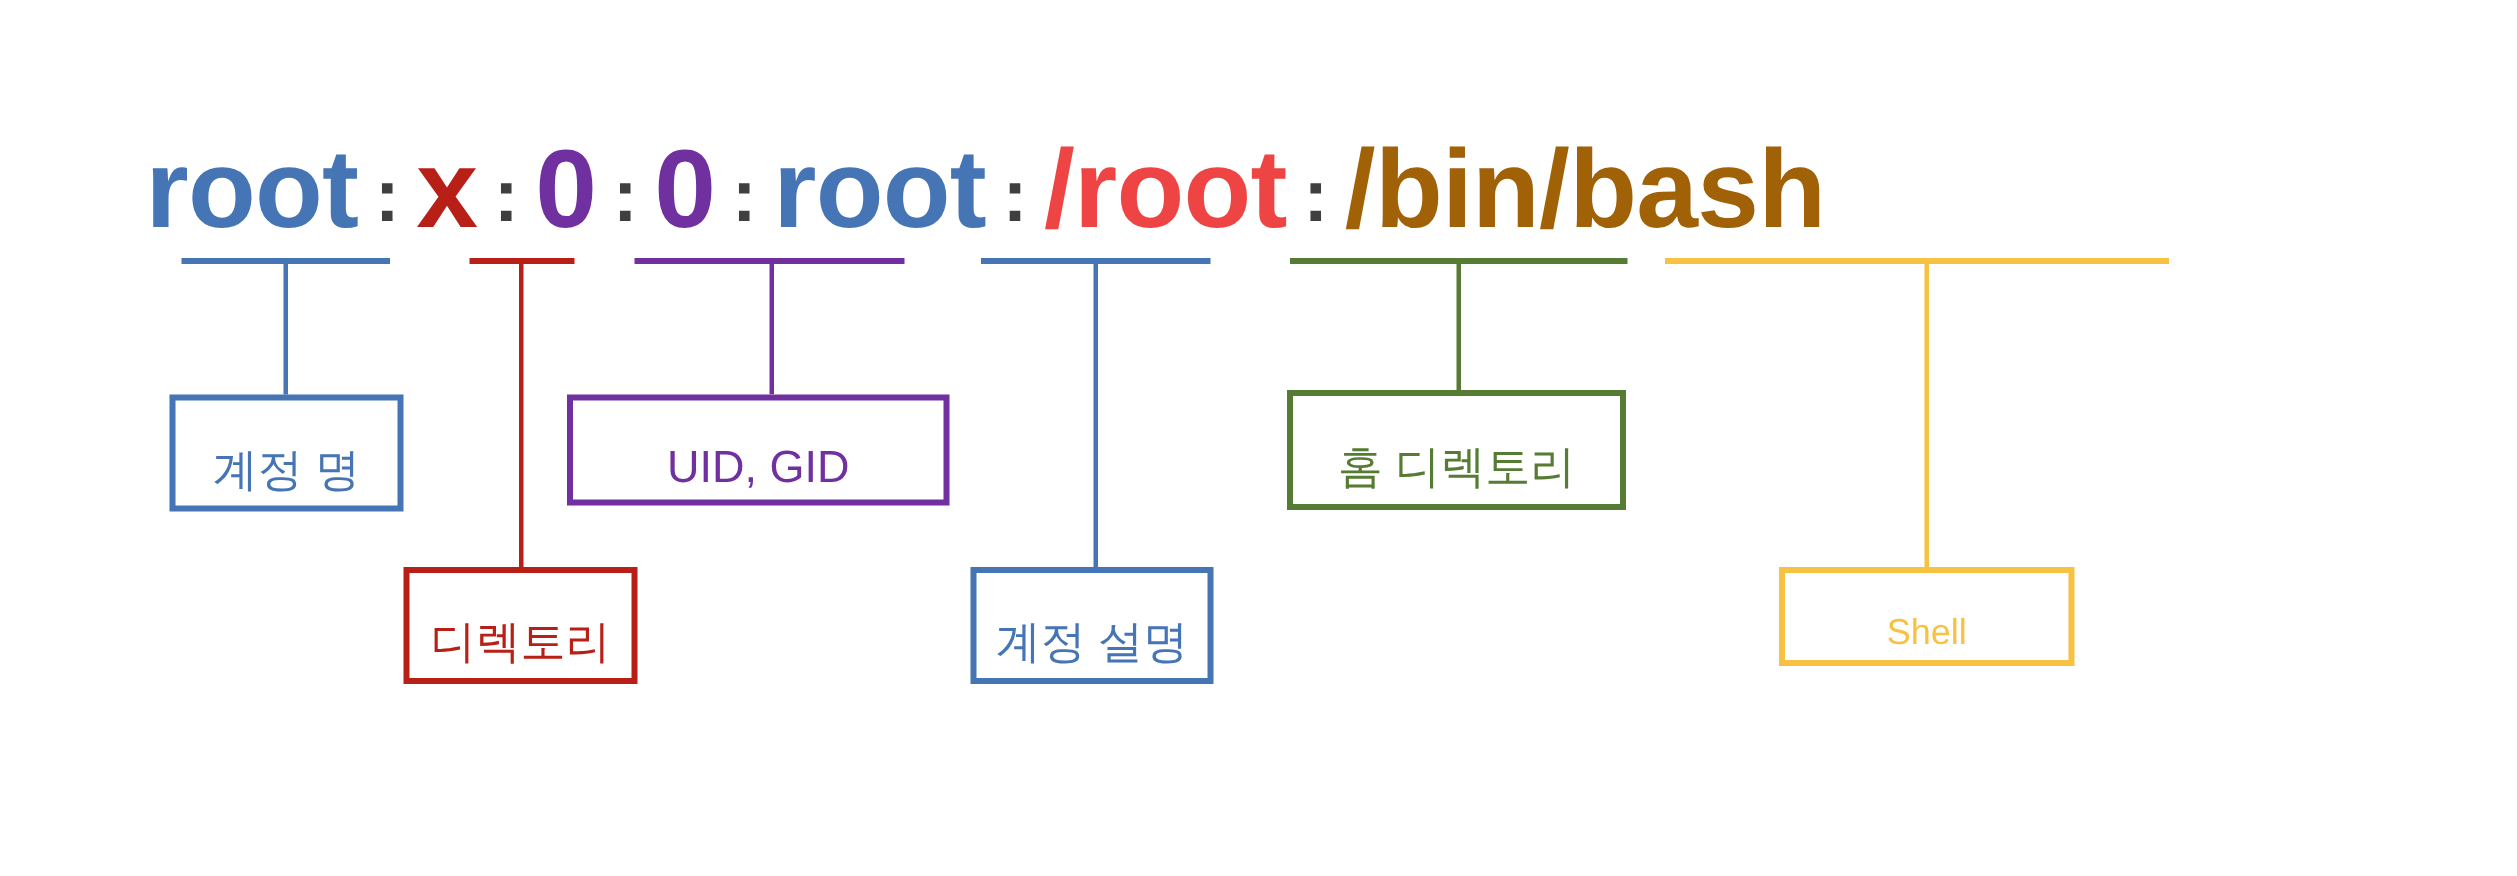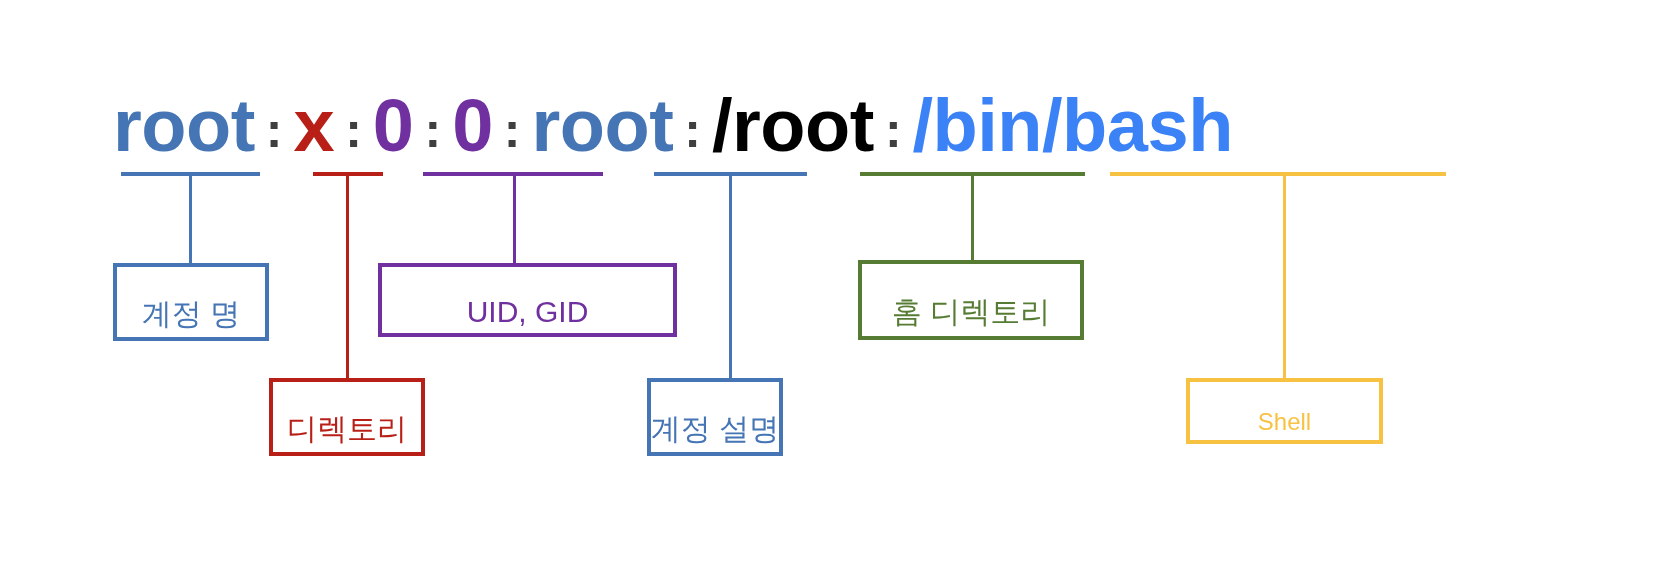--- a/index.html
+++ b/index.html
@@ -14,21 +14,21 @@
     position: relative;
     width: 1678px;
     height: 584px;
     background: #ffffff;
     overflow: hidden;
   }
 
   
   #passwd-line {
     position: absolute;
-    left: 113px;
+    left: 97px;
     top: 83px;
     height: 86px;
     display: flex;
     align-items: baseline;
     white-space: nowrap;
   }
   .field-token {
     font-weight: bold;
     font-size: 74px;
     line-height: 86px;
@@ -85,23 +85,23 @@
     <span class="field-token" style="color:#4575B4">root</span>
     <span class="sep-token">:</span>
     <span class="field-token" style="color:#B81F16">x</span>
     <span class="sep-token">:</span>
     <span class="field-token" style="color:#7030A0">0</span>
     <span class="sep-token">:</span>
     <span class="field-token" style="color:#7030A0">0</span>
     <span class="sep-token">:</span>
     <span class="field-token" style="color:#4575B4">root</span>
     <span class="sep-token">:</span>
-    <span class="field-token" style="color:#000000">/root</span>
+    <span class="field-token" style="color:#ef4444">/root</span>
     <span class="sep-token">:</span>
-    <span class="field-token" style="color:#3b82f6">/bin/bash</span>
+    <span class="field-token" style="color:#a16207">/bin/bash</span>
   </div>
 
   <div class="ubar" style="left:121px;  top:172px; width:139px; background:#4575B4;"></div>
   <div class="ubar" style="left:313px;  top:172px; width:70px;  background:#B81F16;"></div>
   <div class="ubar" style="left:423px;  top:172px; width:180px; background:#7030A0;"></div>
   <div class="ubar" style="left:654px;  top:172px; width:153px; background:#4575B4;"></div>
   <div class="ubar" style="left:860px;  top:172px; width:225px; background:#567C34;"></div>
   <div class="ubar" style="left:1110px; top:172px; width:336px; background:#F7C242;"></div>
 
   <div class="vline" style="left:189px;  top:172px; height:92px;  background:#4575B4;"></div>
@@ -109,36 +109,36 @@
   <div class="vline" style="left:513px;  top:172px; height:91px;  background:#7030A0;"></div>
   <div class="vline" style="left:729px;  top:172px; height:207px; background:#4575B4;"></div>
   <div class="vline" style="left:971px;  top:172px; height:91px;  background:#567C34;"></div>
   <div class="vline" style="left:1283px; top:172px; height:207px; background:#F7C242;"></div>
 
   <div class="label-box" style="left:113px; top:263px; width:156px; height:78px;
               border-width:4px; border-color:#4575B4;">
     <span class="box-text" style="color:#4575B4">계정 명</span>
   </div>
 
-  <div class="label-box" style="left:378px; top:263px; width:299px; height:74px;
+  <div class="label-box" style="left:378px; top:263px; width:255px; height:74px;
               border-width:4px; border-color:#7030A0;">
     <span class="box-text" style="color:#7030A0">UID, GID</span>
   </div>
 
   <div class="label-box" style="left:858px; top:260px; width:226px; height:80px;
               border-width:4px; border-color:#567C34;justify-content:center;">
     <span class="box-text" style="color:#567C34">홈 디렉토리</span>
   </div>
 
   <div class="label-box" style="left:269px; top:378px; width:156px; height:78px;
               border-width:4px; border-color:#B81F16;">
     <span class="box-text" style="color:#B81F16">디렉토리</span>
   </div>
 
-  <div class="label-box" style="left:647px; top:378px; width:136px; height:78px;
+  <div class="label-box" style="left:647px; top:378px; width:162px; height:78px;
               border-width:4px; border-color:#4575B4;">
     <span class="box-text" style="color:#4575B4">계정 설명</span>
   </div>
 
   <div class="label-box small-text" style="left:1186px; top:378px; width:197px; height:66px;
               border-width:4px; border-color:#F7C242;">
     <span class="box-text" style="color:#F7C242">Shell</span>
   </div>
 
 </div>

